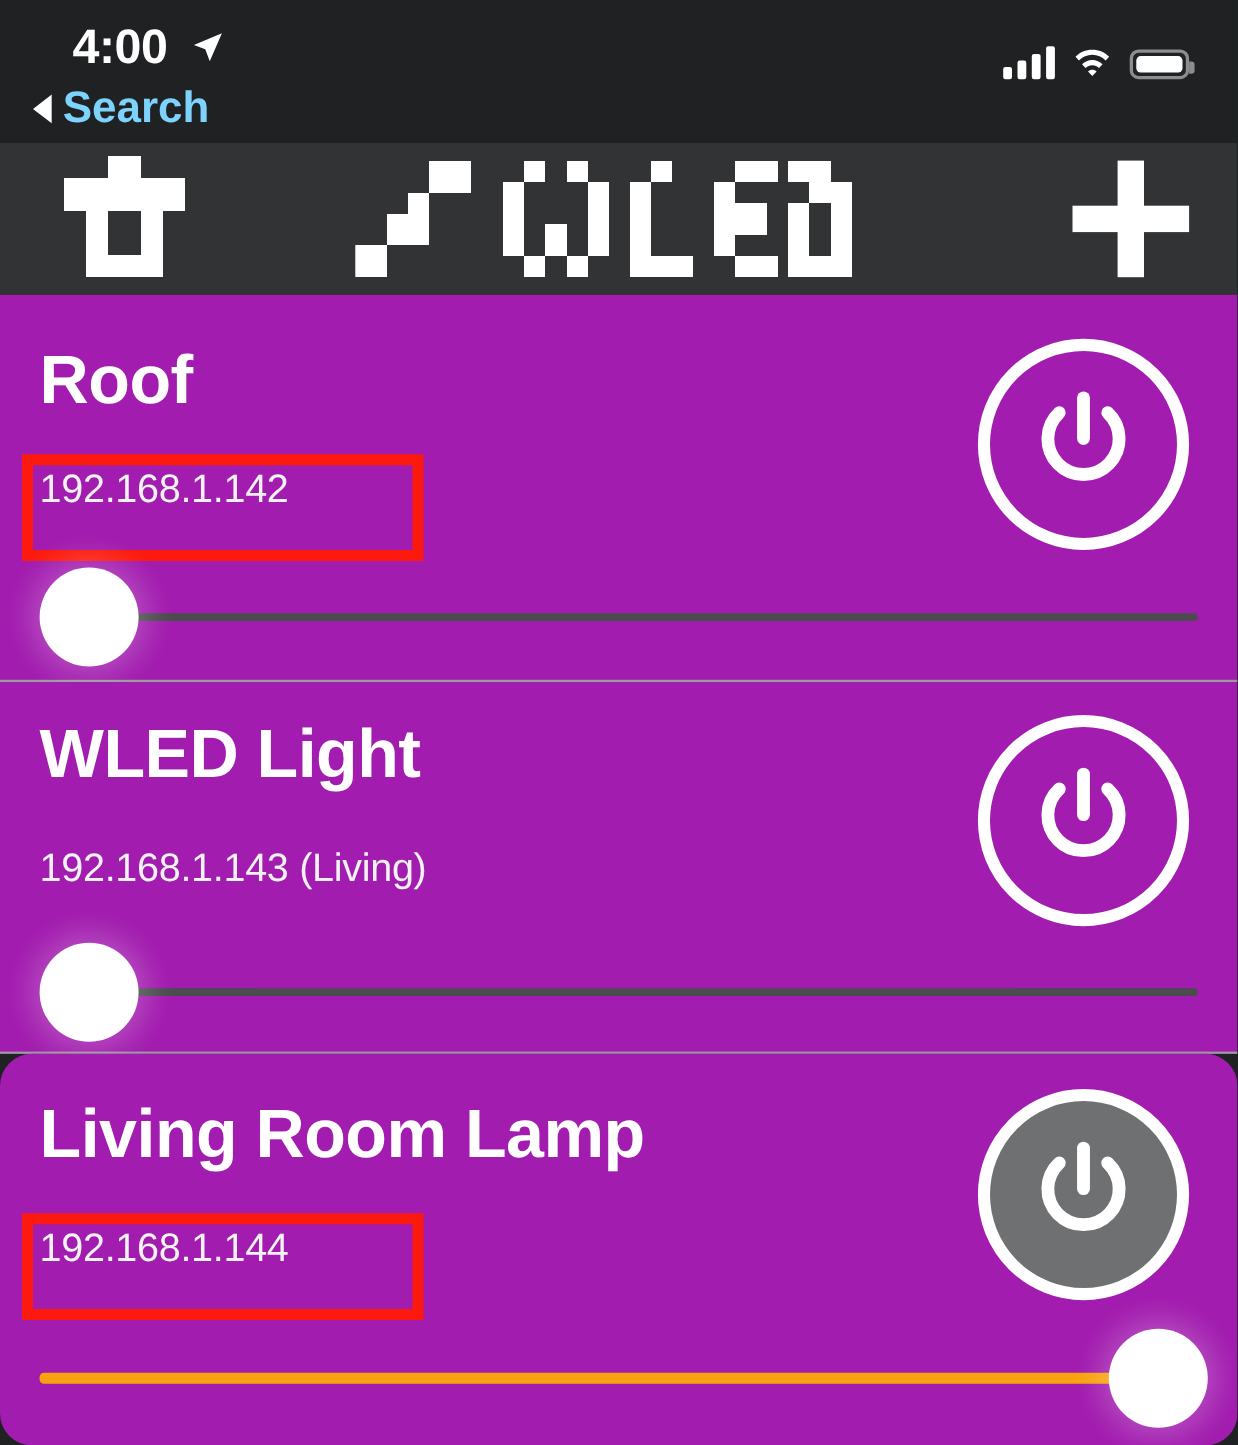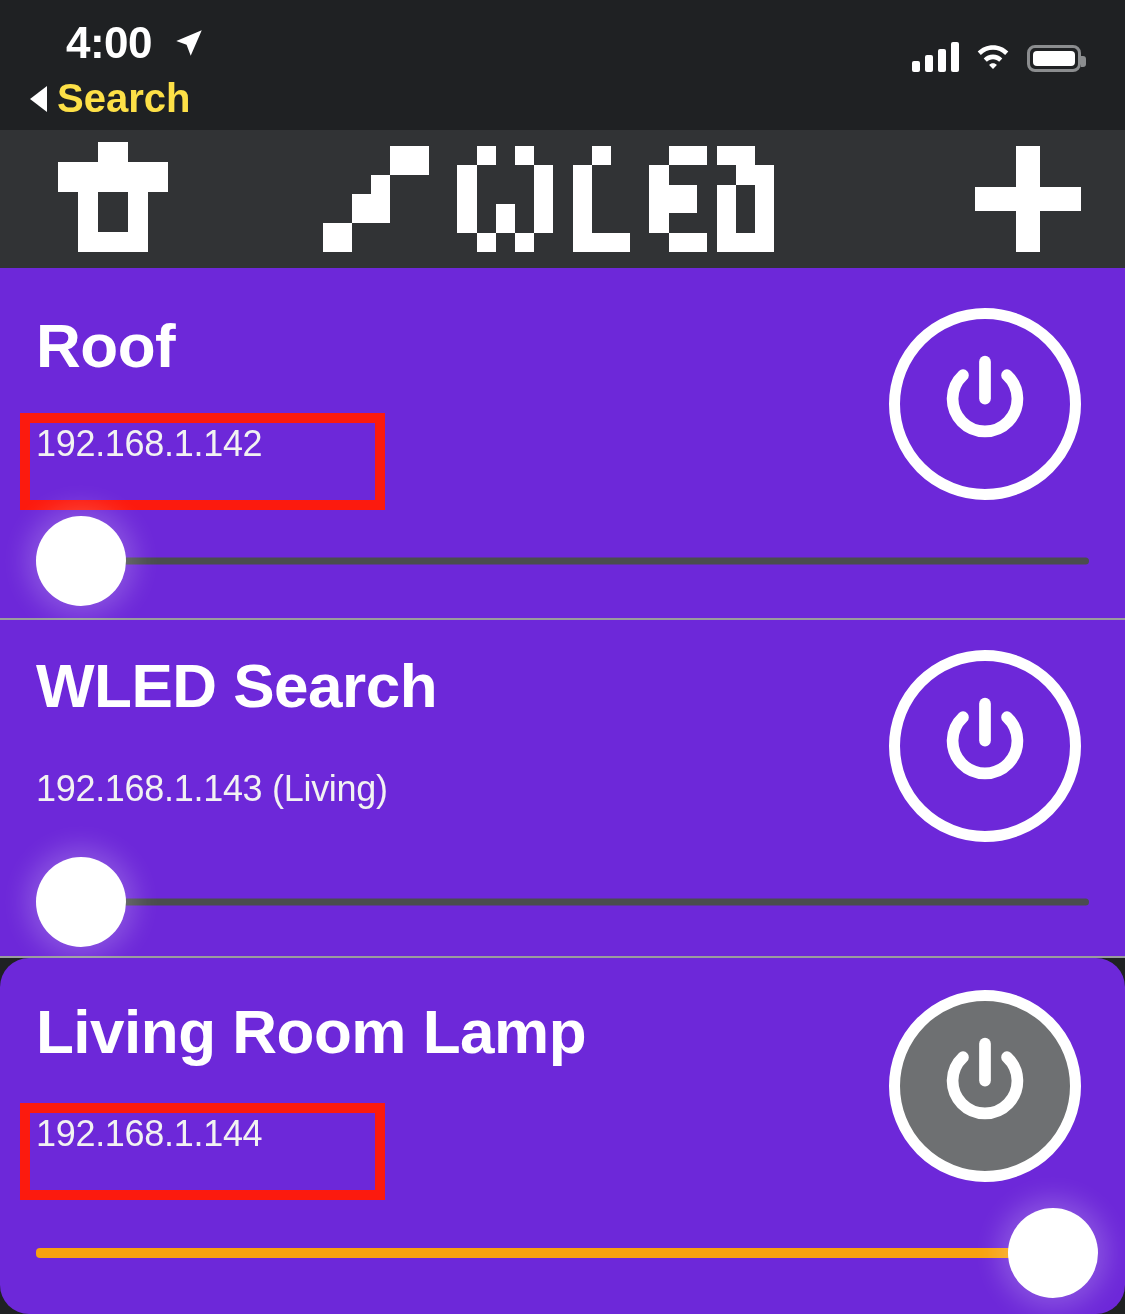--- a/index.html
+++ b/index.html
@@ -25,21 +25,21 @@
   .bars i:nth-child(2){ height:17px; }
   .bars i:nth-child(3){ height:23px; }
   .bars i:nth-child(4){ height:30px; }
   .wifi { width:40px; height:30px; }
   .batt { position:relative; width:54px; height:27px; border:3px solid #8b8d8f; border-radius:8px; padding:3px; }
   .batt .fill { width:100%; height:100%; background:#fff; border-radius:4px; }
   .batt .cap { position:absolute; right:-8px; top:8px; width:5px; height:11px; background:#8b8d8f; border-radius:0 3px 3px 0; }
   .sb-back {
     position:absolute; left:30px; top:76px;
     display:flex; align-items:center; gap:10px;
-    font-size:40px; font-weight:600; color:#fde047;
+    font-size:40px; font-weight:600; color:#7dd3fc;
   }
   .sb-back .tri {
     width:0; height:0;
     border-top:13px solid transparent;
     border-bottom:13px solid transparent;
     border-right:17px solid #ffffff;
   }
 
   
   .navbar {
@@ -55,21 +55,21 @@
   .plus::before { left:41px; top:0; width:24px; height:106px; }
   .plus::after  { top:41px; left:0; height:24px; width:106px; }
   .logo-wrap {
     position:absolute; left:50%; top:50%;
     transform:translate(-50%,-50%);
     width:480px; height:108px;
   }
 
   
   .list { background:#1f2123; }
-  .device { position:relative; height:unset; background:#6d28d9; }
+  .device { position:relative; height:unset; background:#a21caf; }
   .device-inner { position:relative; padding:36px 0 0 0; }
   .divider { height:2px; background:#9a9c9e; width:100%; }
 
   .dev-name {
     position:absolute; left:36px; top:0;
     font-size:62px; font-weight:700; color:#ffffff;
     letter-spacing:-0.5px; white-space:nowrap;
   }
   .dev-ip {
     position:absolute; left:36px;
@@ -206,21 +206,21 @@
         <div class="slider" style="top:248px;">
           <div class="track"></div>
           <div class="thumb" style="left:45px;"></div>
         </div>
       </div>
       <div class="divider"></div>
     </div>
 
     <div class="device" style="height:338px;">
       <div class="device-inner" style="height:336px;">
-        <div class="dev-name" style="top:30px;">WLED Search</div>
+        <div class="dev-name" style="top:30px;">WLED Light</div>
         <div class="dev-ip" style="top:148px;">192.168.1.143 (Living)</div>
 
         <div class="power" style="top:30px;">
           <svg viewBox="0 0 24 24">
             <path d="M12 2.6 v8.2" stroke="#ffffff" stroke-width="2.6" stroke-linecap="round" fill="none"></path>
             <path d="M7.1 5.6a7.2 7.2 0 1 0 9.8 0" stroke="#ffffff" stroke-width="2.6" stroke-linecap="round" fill="none"></path>
           </svg>
         </div>
 
         <div class="slider" style="top:237px;">

